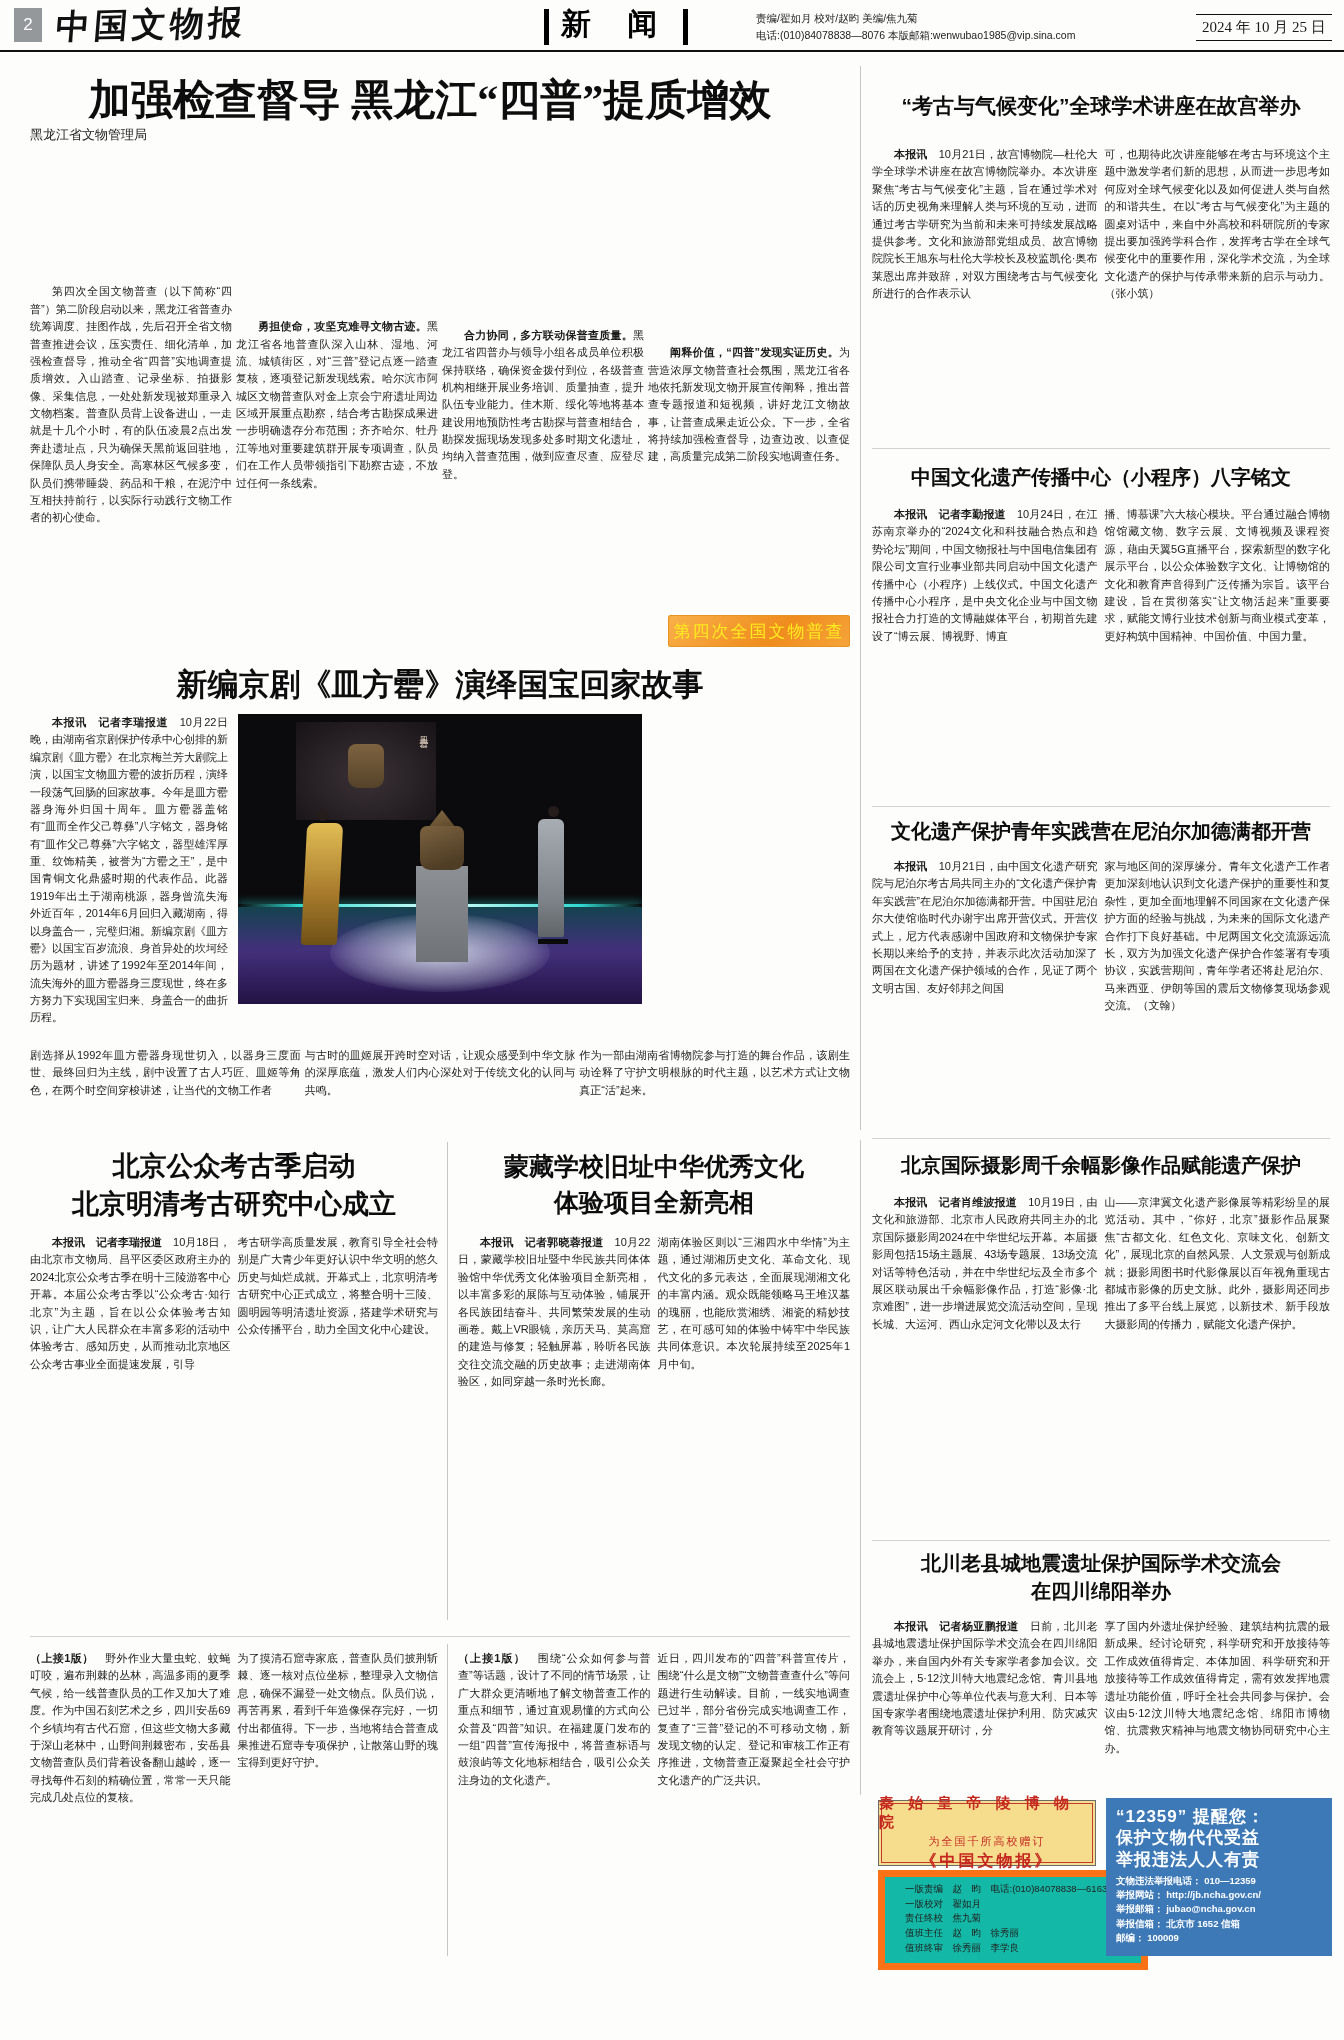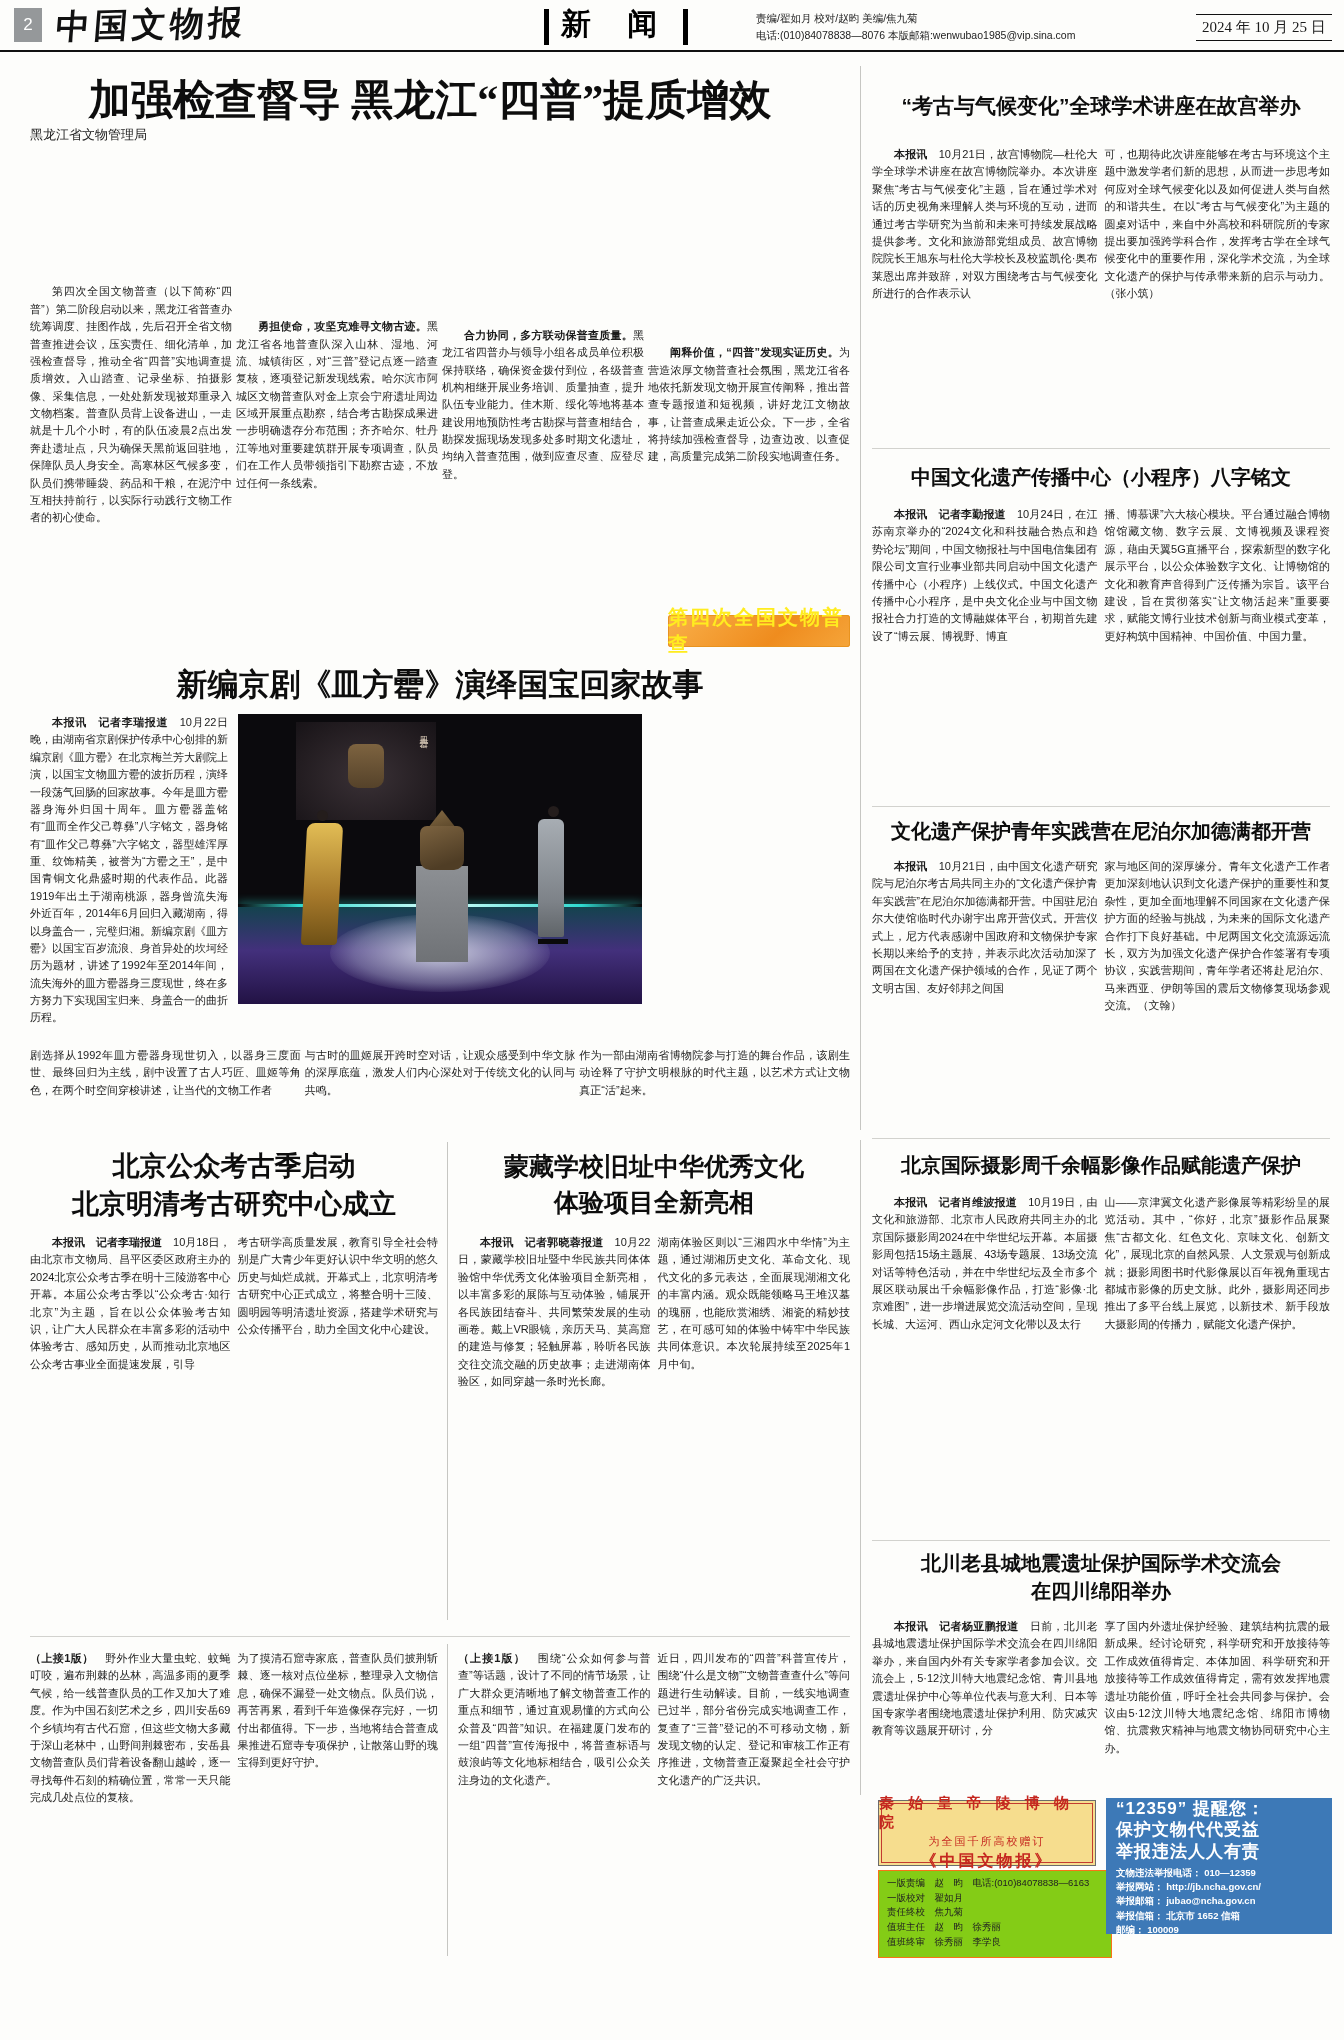--- a/index.html
+++ b/index.html
@@ -28,21 +28,21 @@
   .htitle{position:absolute;text-align:center;font-weight:900;color:#0d0d0d;white-space:nowrap;}
   .serif{font-family:var(--serif);}
   .sans{font-family:var(--sans);}
   .byline{position:absolute;text-align:left;font-size:13px;color:#222;}
   .cols{position:absolute;display:flex;}
   .col{flex:1;font-size:11px;line-height:1.58;text-align:justify;color:var(--ink);text-indent:2em;margin:0;}
   .col b{font-weight:700;}
   .gap16{gap:4px;align-items:center;} .gap14{gap:7px;}
   .badge{position:absolute;left:668px;top:615px;width:182px;height:32px;border-radius:3px;
          background:linear-gradient(135deg,#f9b04a,#ef8c1e 60%,#f5a53a);display:flex;align-items:center;
-         justify-content:center;color:#ffec1f;font-weight:700;font-size:20px;letter-spacing:2px;
+         justify-content:center;color:#ffec1f;font-weight:400;font-size:17px;letter-spacing:2px;
          box-shadow:0 0 0 1px #e8931f inset;}
   
   .photo{position:relative;width:404px;height:290px;background:#0b0a0d;flex:none;overflow:hidden;}
   .ph-screen{position:absolute;left:58px;top:8px;width:140px;height:98px;
              background:radial-gradient(ellipse at 50% 55%,#3a3136 0%,#221c20 70%,#171317 100%);}
   .ph-screen-vessel{position:absolute;left:52px;top:22px;width:36px;height:44px;border-radius:8px 8px 10px 10px;
              background:linear-gradient(180deg,#7d6340,#55422a);}
   .ph-screen-label{position:absolute;right:6px;top:6px;color:#cdbfae;font-size:9px;writing-mode:vertical-rl;letter-spacing:2px;}
   .ph-line{position:absolute;left:0;top:190px;width:100%;height:3px;
            background:linear-gradient(90deg,rgba(0,0,0,0),#2fd9cf 15%,#d8fffb 50%,#2fd9cf 85%,rgba(0,0,0,0));
@@ -64,24 +64,24 @@
   .ph-body-grey{width:26px;height:118px;margin-top:2px;border-radius:6px 6px 2px 2px;
            background:linear-gradient(180deg,#a7adb3,#7d8288 70%,#5f6468);}
   .ph-shoes{width:30px;height:5px;background:#0a0a0a;margin:2px auto 0;}
   
   .goldbox{position:absolute;left:878px;top:1800px;width:216px;height:64px;background:#f6dd8e;
            border:1px solid #6b6b6b;box-shadow:0 0 0 2px #f6dd8e inset,0 0 0 3px #c23b30 inset;
            display:flex;flex-direction:column;align-items:center;justify-content:center;gap:2px;}
   .goldbox .g1{color:#c5271f;font-weight:900;font-size:15px;letter-spacing:5px;}
   .goldbox .g2{color:#c5271f;font-size:11px;letter-spacing:2px;}
   .goldbox .g3{color:#c5271f;font-weight:900;font-size:16px;letter-spacing:3px;}
-  .staffbox{position:absolute;left:878px;top:1870px;width:216px;height:76px;border:1px solid #f97316;
-           background:#84cc16;padding:5px 8px;font-size:9.5px;line-height:1.55;color:#222;}
-  .bluebox{position:absolute;left:1106px;top:1798px;width:226px;height:136px;background:#3d79b7;
-           color:#fff;padding:0 10px;box-sizing:border-box;}
+  .staffbox{position:absolute;left:878px;top:1870px;width:216px;height:76px;border:7px solid #f97316;
+           background:#14b8a6;padding:5px 20px;font-size:9.5px;line-height:1.55;color:#222;}
+  .bluebox{position:absolute;left:1106px;top:1798px;width:226px;height:158px;background:#3d79b7;
+           color:#fff;padding:8px 10px;box-sizing:border-box;}
   .bluebox .t{font-size:17px;font-weight:900;line-height:1.25;letter-spacing:1px;}
   .bluebox .i{font-size:9.5px;font-weight:700;line-height:1.5;margin-top:4px;}
 </style>
 </head>
 <body>
 
 <div id="page">
 
   <div class="pagenum">2</div>
   <div class="masthead">中国文物报</div>

